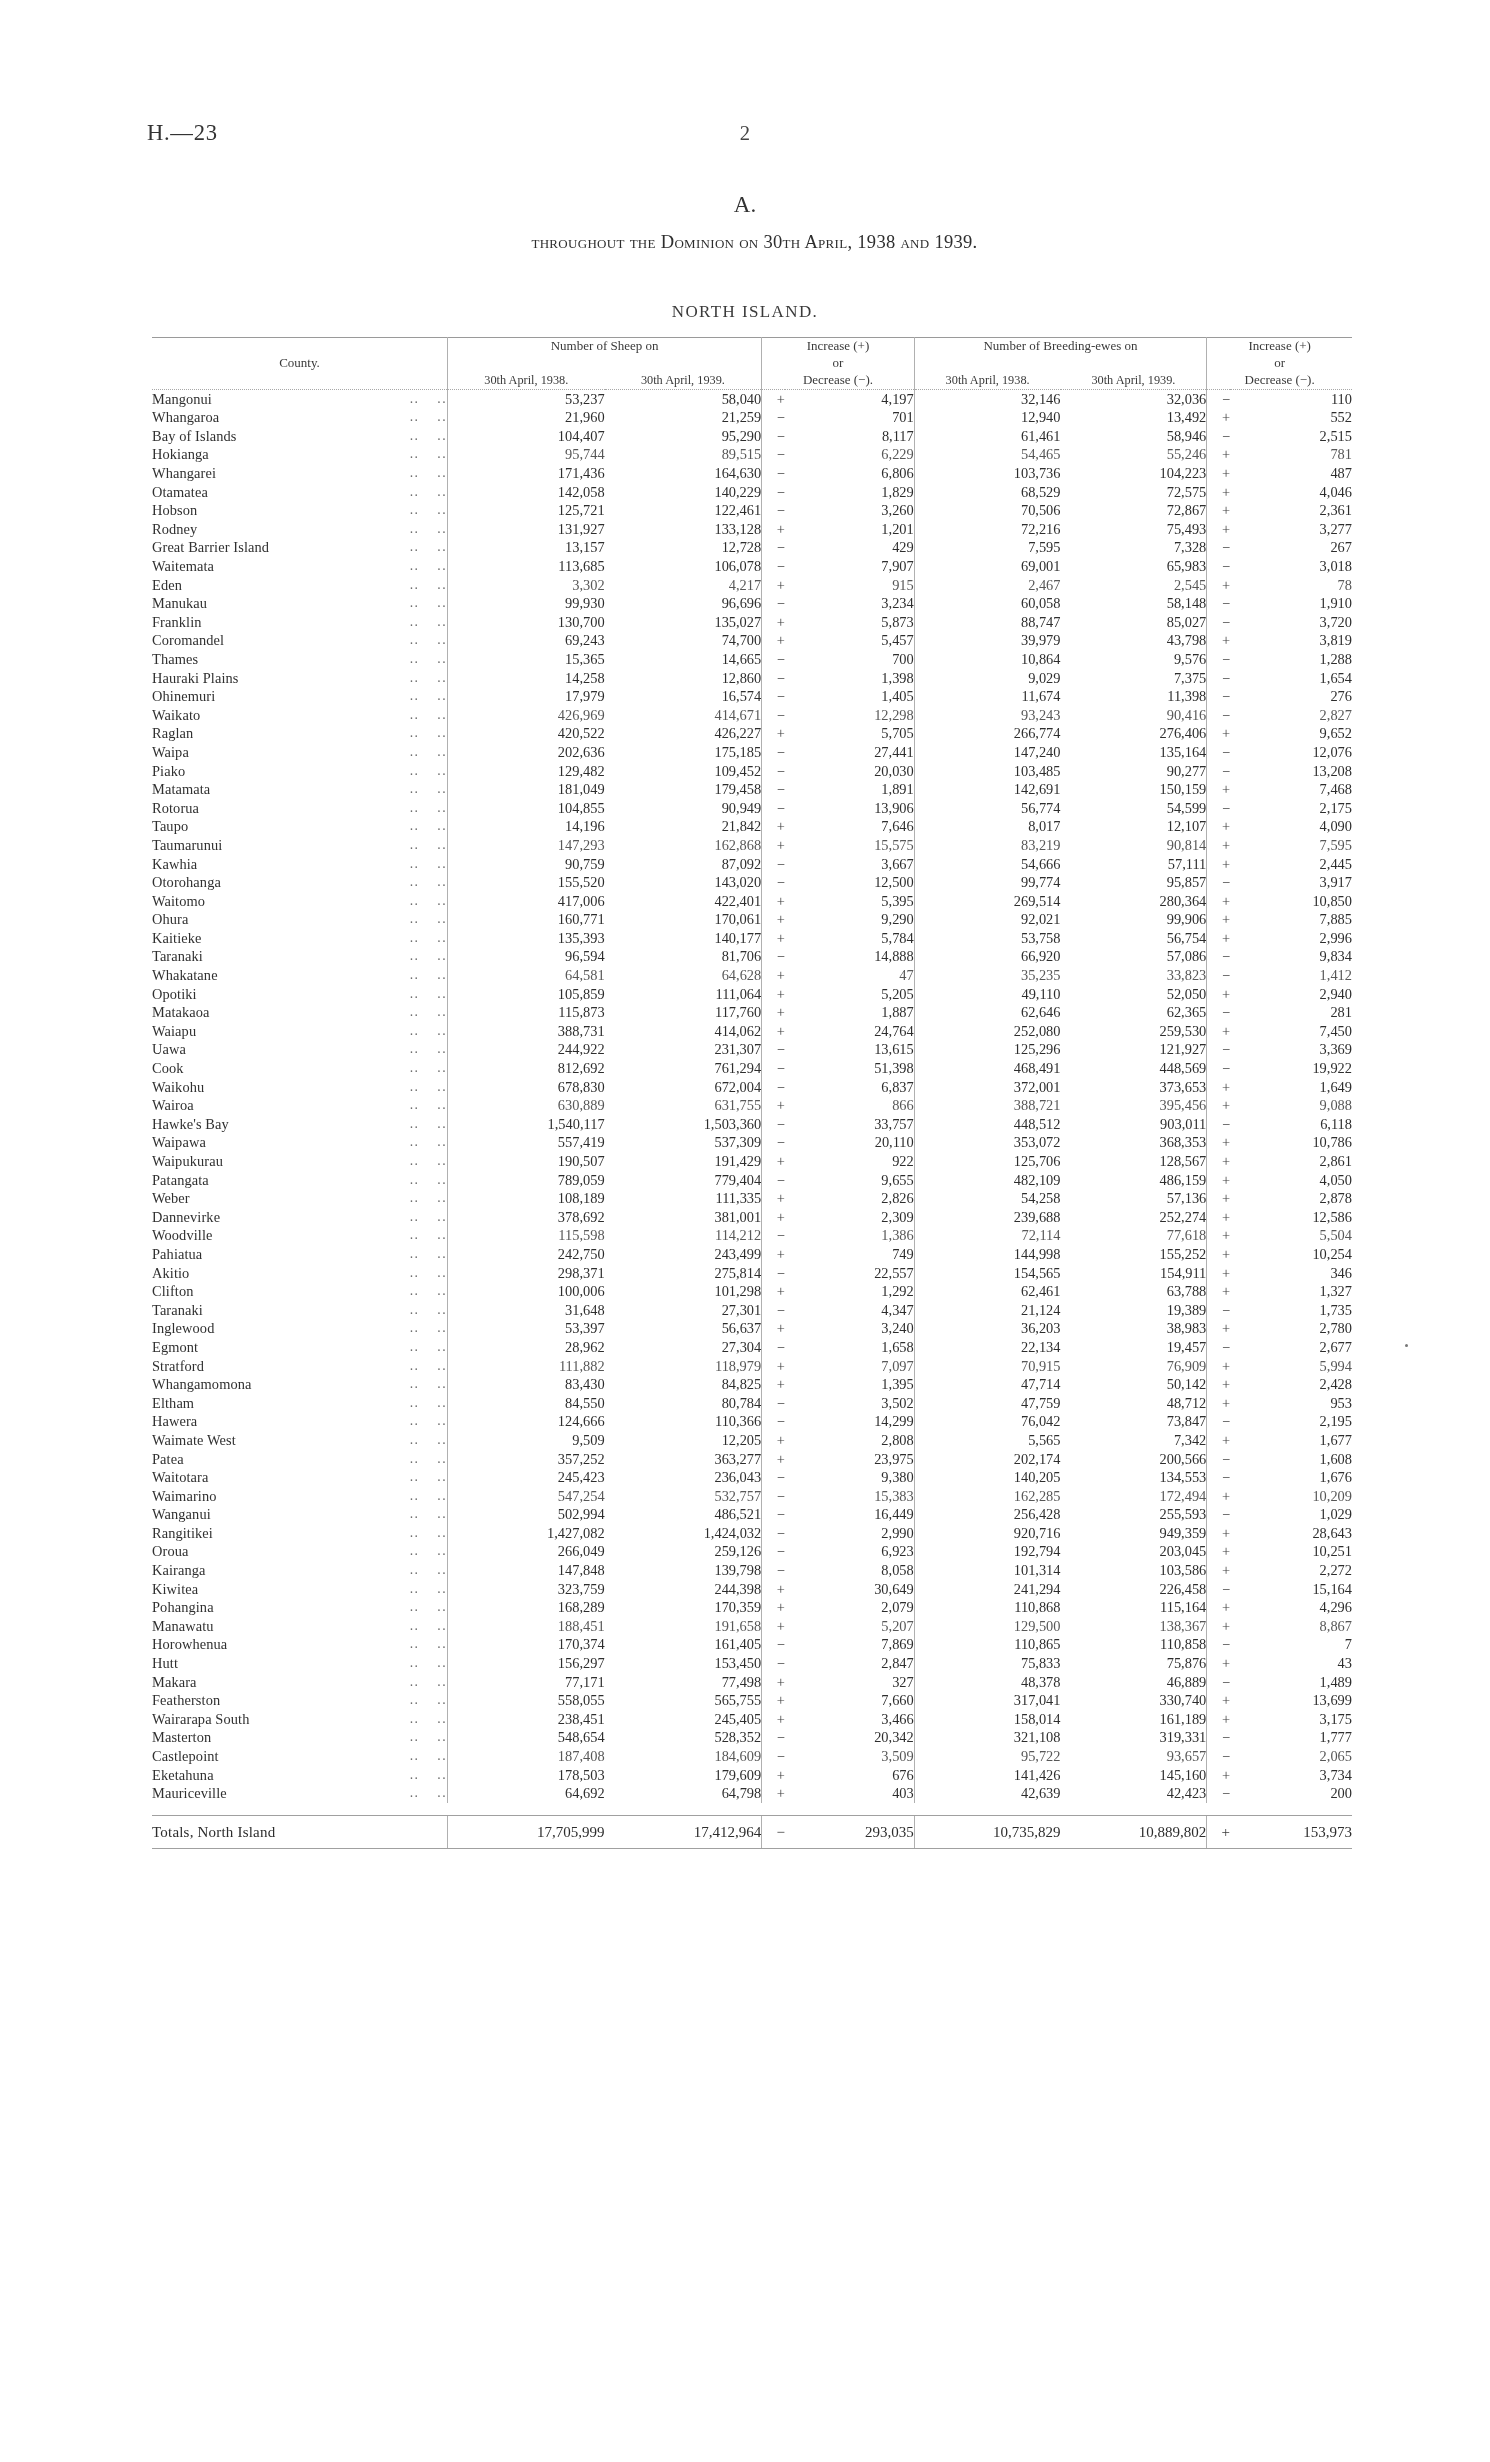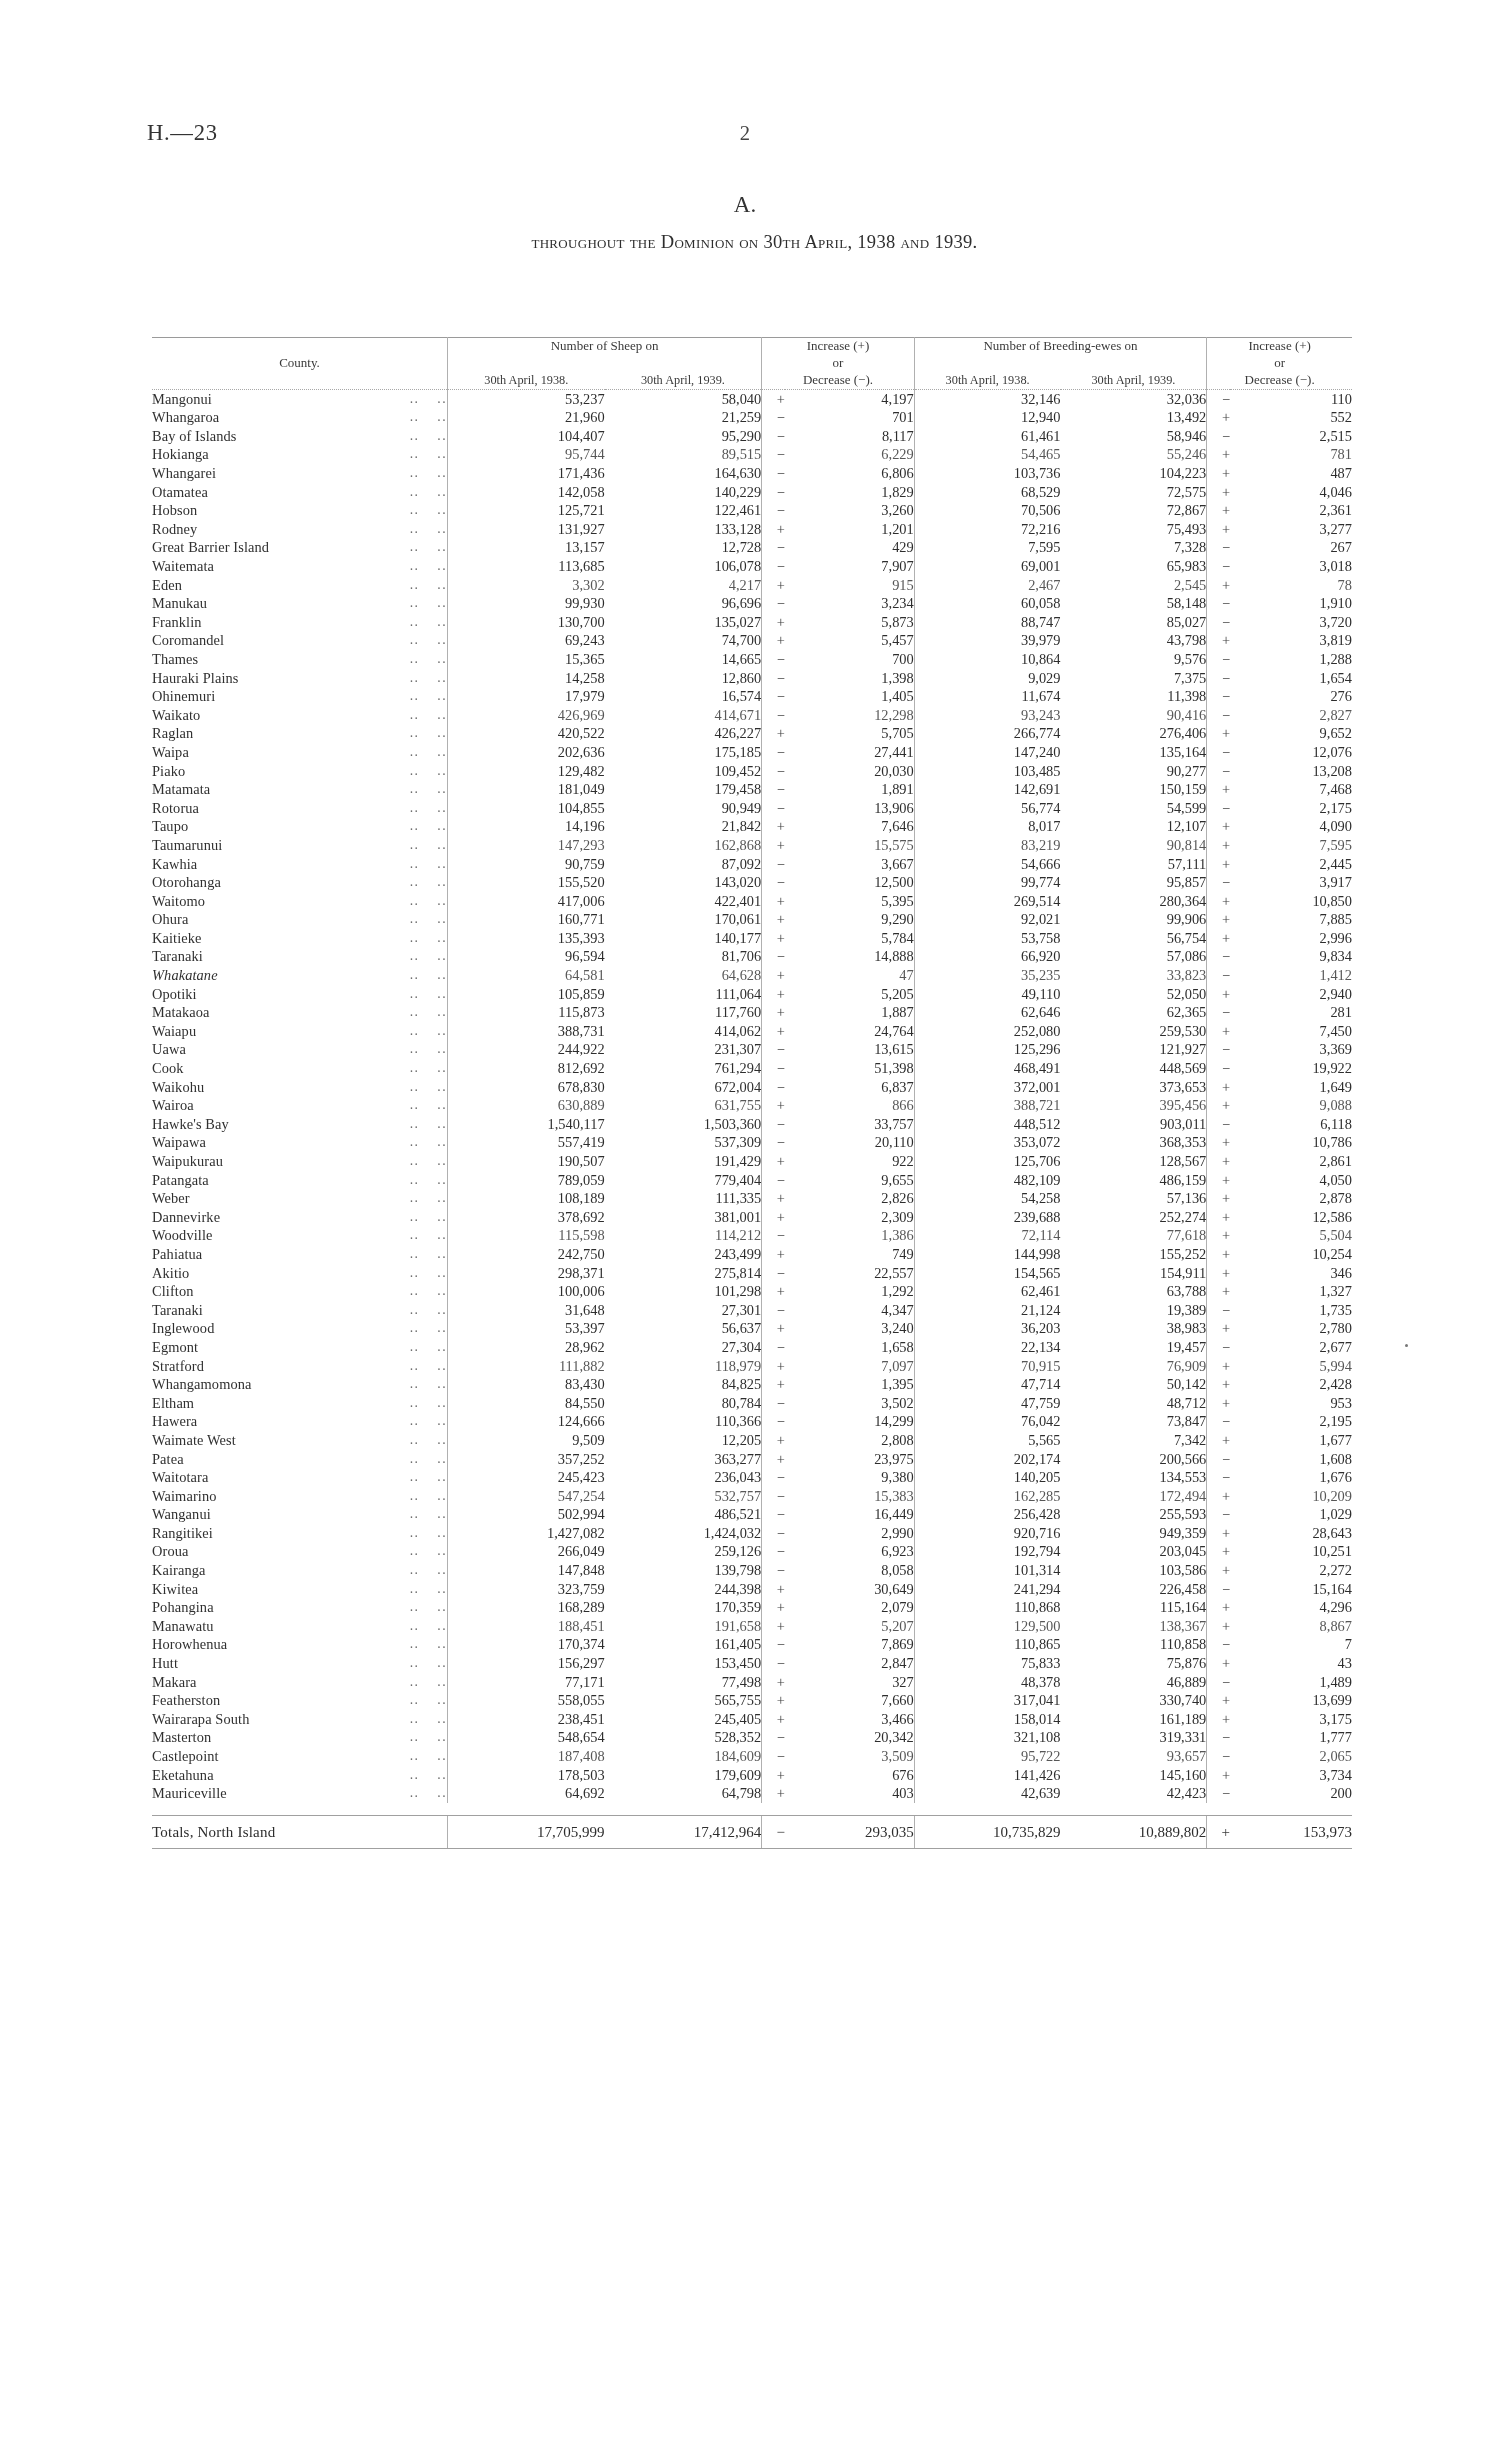--- a/index.html
+++ b/index.html
@@ -192,20 +192,21 @@
 <div class="page">
 
   <div class="doc-number">H.—23</div>
   <div class="page-number">2</div>
   <div class="section-letter">A.</div>
 
   <div class="table-caption">
     <div>throughout the Dominion on 30th April, 1938 and 1939.</div>
   </div>
 
+  <div class="island-title">NORTH ISLAND.</div>
 
   <div class="dot-mark"></div>
 
   <div class="tbl-wrap">
     <table class="main">
       <thead>
         <tr class="hdr-row-1 rule-top">
           <td class="hd-county" rowspan="2" style="text-align:center;vertical-align:middle;">County.</td>
           <td class="vline-l" colspan="2" style="vertical-align:top;">Number of Sheep on</td>
           <td class="vline-l" colspan="2" rowspan="2" style="vertical-align:top;line-height:1.3;">
@@ -849,21 +850,21 @@
             <td class="num vline-l col-ewe38">66,920</td>
             <td class="num col-ewe39">57,086</td>
             <td class="sign vline-l col-inc2-sign">−</td>
             <td class="numsign col-inc2-num">9,834</td>
           </tr>
           <tr class="faint">
             <td style="padding: 0px;">
               <table style="border-collapse: collapse; width: 295px; font-size: 14.4px;">
                 <tbody>
                   <tr>
-                    <td class="county" style="width: 206px; font-style: italic;">Whakatane</td>
+                    <td class="county" style="width: 206px;">Whakatane</td>
                     <td class="dots"><span style="margin-right:18px;">..</span><span>..</span></td>
                   </tr>
                 </tbody>
               </table>
             </td>
             <td class="num vline-l col-sheep38">64,581</td>
             <td class="num col-sheep39">64,628</td>
             <td class="sign vline-l col-inc1-sign">+</td>
             <td class="numsign col-inc1-num">47</td>
             <td class="num vline-l col-ewe38">35,235</td>

